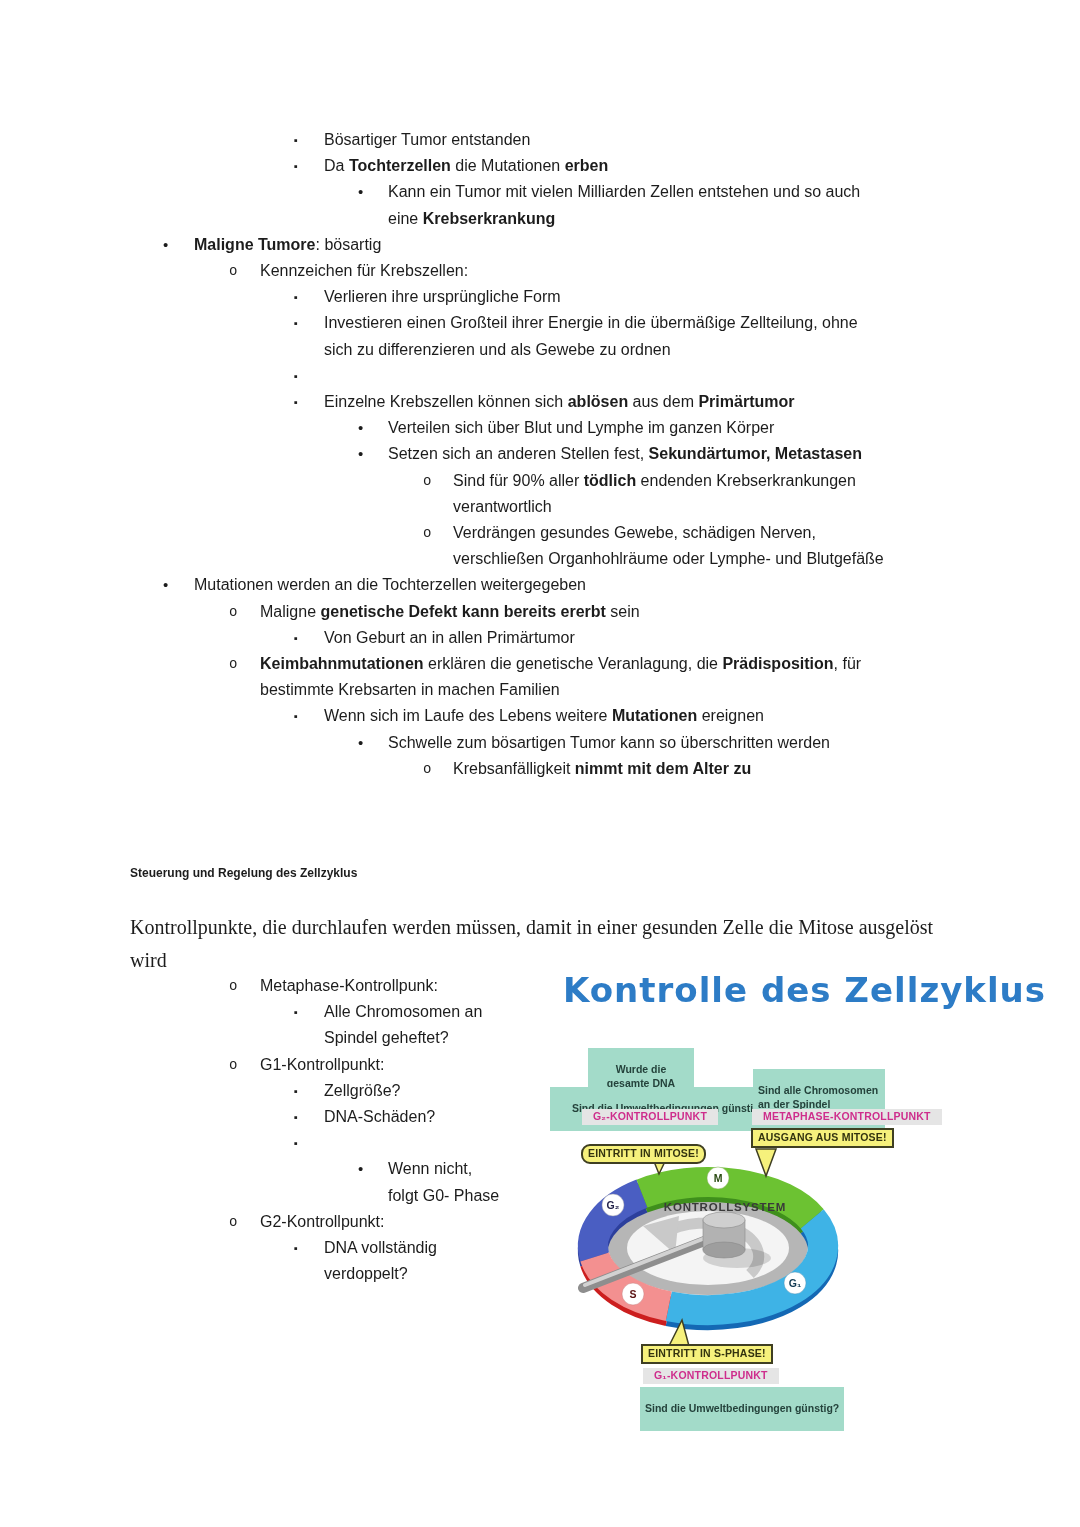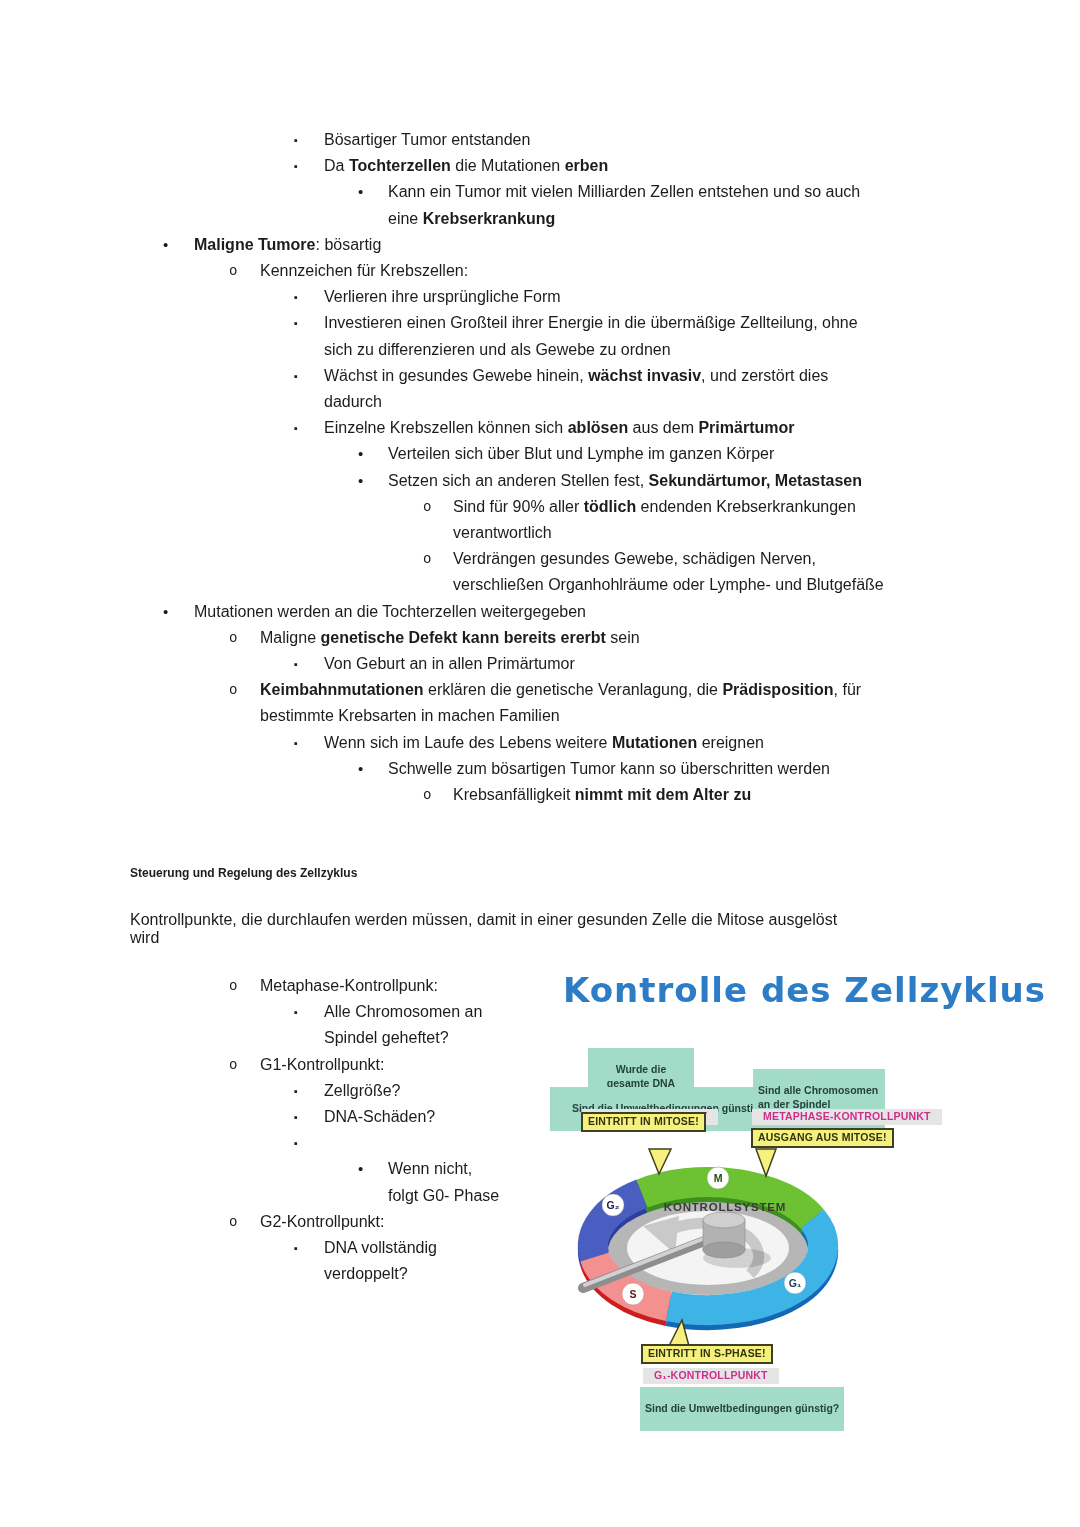--- a/index.html
+++ b/index.html
@@ -17,22 +17,22 @@
   .lv1 { padding-left:163px; } .lv1 .marker { width:31px; }
   .lv2 { padding-left:229px; } .lv2 .marker { width:31px; }
   .lv3 { padding-left:294px; } .lv3 .marker { width:30px; }
   .lv4 { padding-left:358px; } .lv4 .marker { width:30px; }
   .lv5 { padding-left:423px; } .lv5 .marker { width:30px; }
   .m1,.m4 { font-size:15px; }
   .m2,.m5 { font-size:14px; font-family:"Liberation Mono", monospace; }
   .m3 { font-size:11px; }
   
   .sec-heading { position:absolute; left:130px; top:866px; font-size:12px; font-weight:700; }
-  .intro { position:absolute; left:130px; top:911px; width:840px; font-size:16px;
-           line-height:18px; white-space:pre-wrap; }
+  .intro { position:absolute; left:130px; top:911px; width:840px; font-size:20px;
+           line-height:33px; white-space:pre-wrap;font-family:Liberation Serif, serif; }
   
   .figure { position:absolute; left:545px; top:968px; width:535px; height:470px; }
   .fig-title {
     position:absolute; left:18px; top:2px; width:520px; overflow:hidden;
     font-family:"DejaVu Sans", sans-serif; font-weight:700; font-size:34px;
     letter-spacing:1px; color:#2d7cc6; white-space:nowrap;
   }
   .callout { position:absolute; font-size:10.5px; line-height:1.3; }
   .teal { background:#a3dbc9; color:#24423b; padding:15px 5px; font-weight:700; }
   .mag  { background:#e5e5e5; color:#ce2d8c; padding:1px 11px; font-weight:700; letter-spacing:.2px; }
@@ -72,22 +72,20 @@
         <span class="marker m3">▪</span>
         <div class="li-text"><span>Verlieren ihre ursprüngliche Form</span></div>
       </div>
       <div class="li lv3">
         <span class="marker m3">▪</span>
         <div class="li-text"><span>Investieren einen Großteil ihrer Energie in die übermäßige Zellteilung, ohne
 sich zu differenzieren und als Gewebe zu ordnen</span></div>
       </div>
       <div class="li lv3">
         <span class="marker m3">▪</span>
-        <div class="li-text"><span>Wächst in gesundes Gewebe hinein, </span><span class="b">wächst invasiv</span><span>, und zerstört dies
-dadurch</span></div>
       </div>
       <div class="li lv3">
         <span class="marker m3">▪</span>
         <div class="li-text"><span>Einzelne Krebszellen können sich </span><span class="b">ablösen</span><span> aus dem </span><span class="b">Primärtumor</span></div>
       </div>
       <div class="li lv4">
         <span class="marker m4">•</span>
         <div class="li-text"><span>Verteilen sich über Blut und Lymphe im ganzen Körper</span></div>
       </div>
       <div class="li lv4">
@@ -229,20 +227,20 @@
       </g>
     </svg>
 
     <div class="fig-title">Kontrolle des Zellzyklus</div>
 
     <div class="callout teal center" style="left:43px; top:80px; width:106px;">Wurde die gesamte DNA verdoppelt?</div>
     <div class="callout teal center" style="left:5px; top:119px; width:238px;">Sind die Umweltbedingungen günstig?</div>
     <div class="callout teal" style="left:208px; top:101px; width:132px;">Sind alle Chromosomen an der Spindel angeheftet?</div>
     <div class="callout mag" style="left:37px; top:141px;">G₂-KONTROLLPUNKT</div>
     <div class="callout mag" style="left:207px; top:141px;">METAPHASE-KONTROLLPUNKT</div>
-    <div class="callout yellow" style="left:36px; top:144px;">EINTRITT IN MITOSE!</div>
+    <div class="callout yellow" style="left:36px; top:176px;border-radius:9px;">EINTRITT IN MITOSE!</div>
     <div class="callout yellow" style="left:206px; top:160px;">AUSGANG AUS MITOSE!</div>
     <div class="callout yellow" style="left:96px; top:376px;text-align:center;">EINTRITT IN S-PHASE!</div>
     <div class="callout mag" style="left:98px; top:400px;">G₁-KONTROLLPUNKT</div>
     <div class="callout teal" style="left:95px; top:419px;">Sind die Umweltbedingungen günstig?</div>
   </div>
 
 </div>
 
 </body></html>

